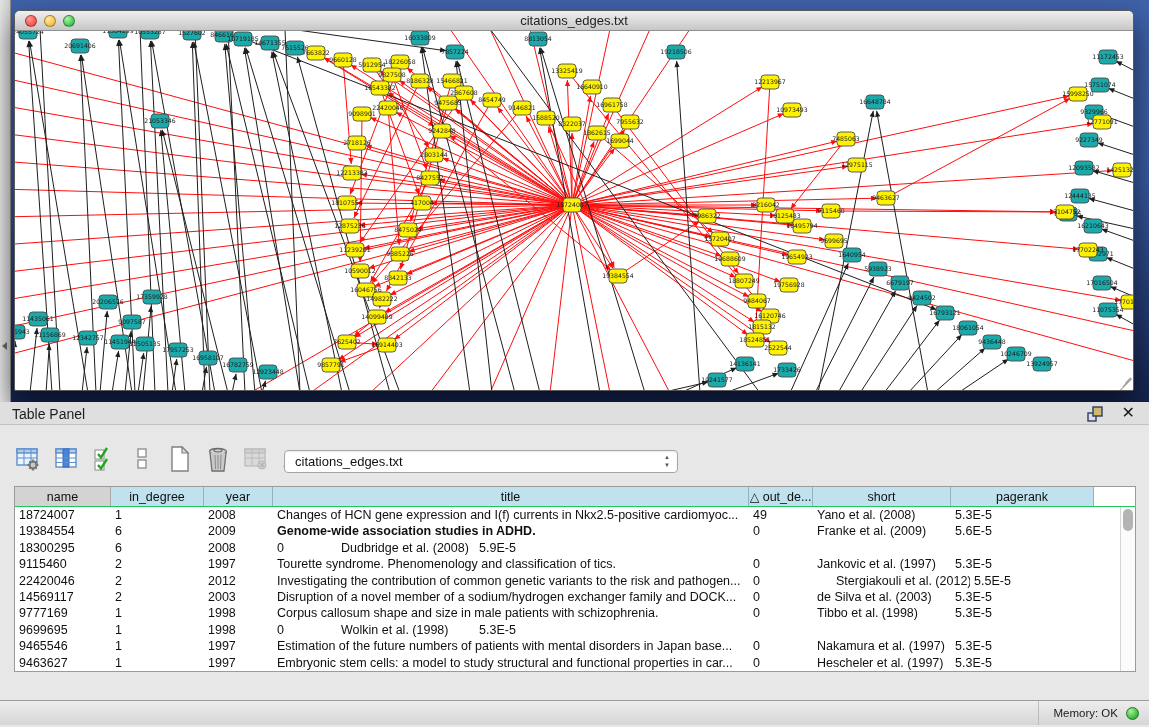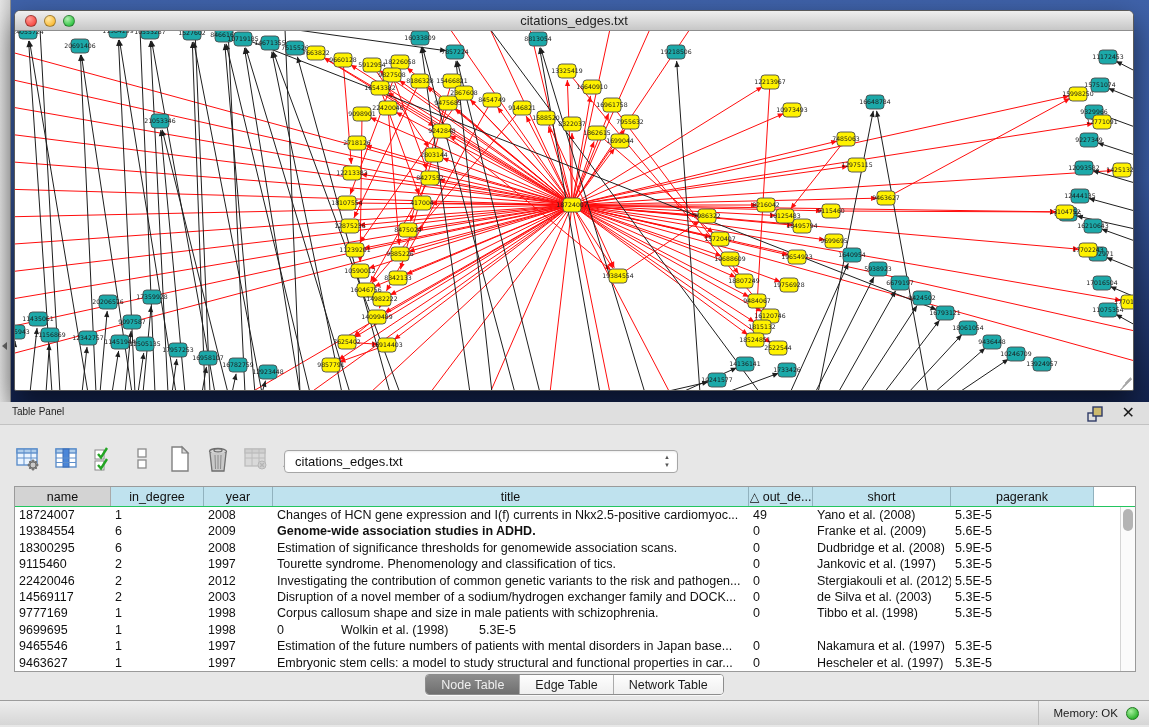--- a/index.html
+++ b/index.html
@@ -31,21 +31,21 @@
 
   .canvas{position:relative;width:1118px;height:359px;background:#FFF;overflow:hidden;border-radius:0 0 2px 2px;}
   .canvas svg{position:absolute;left:0;top:0;}
   .resize-grip{position:absolute;right:2px;bottom:2px;width:14px;height:14px;}
   .resize-grip div{position:absolute;background:#9B9B9B;height:1px;transform:rotate(-45deg);}
 
   
   .table-panel{position:absolute;left:0;top:402px;width:1149px;height:298px;background:#E7E7E7;}
   .tp-header{position:absolute;left:0;top:0;width:100%;height:23px;background:#DFDFDF;
        border-bottom:1px solid #C2C2C2;}
-  .tp-header .tp-title{position:absolute;left:12px;top:4px;font-size:10px;color:#1d1d1d;}
+  .tp-header .tp-title{position:absolute;left:12px;top:4px;font-size:14px;color:#1d1d1d;}
   .tp-float{position:absolute;right:44px;top:4px;width:18px;height:16px;cursor:pointer;}
   .tp-close{position:absolute;right:14px;top:1px;font-size:16px;font-weight:bold;color:#1a1a1a;cursor:pointer;}
 
   .toolbar{position:absolute;left:14px;top:38px;height:38px;display:flex;align-items:center;gap:10px;}
   .tool{width:28px;height:30px;display:flex;align-items:center;justify-content:center;cursor:pointer;}
   .tool.disabled{opacity:.55;cursor:default;}
   .fx{font-family:"Liberation Serif","DejaVu Serif",serif;font-style:italic;font-size:15px;color:#111;}
 
   .combo{position:absolute;left:284px;top:48px;width:394px;height:23px;background:#FFF;
        border:1px solid #A6A6A6;border-radius:4px;box-shadow:inset 0 1px 2px rgba(0,0,0,.08);}
@@ -1078,41 +1078,40 @@
             <div class="td" style="width: 69px;">2009</div>
             <div class="td" style="width: 476px; font-weight: bold;">Genome-wide association studies in ADHD.</div>
             <div class="td" style="width: 64px;">0</div>
             <div class="td" style="width: 138px;">Franke et al. (2009)</div>
             <div class="td" style="width: 143px;">5.6E-5</div>
           </div>
           <div class="trow">
             <div class="td" style="width: 96px;">18300295</div>
             <div class="td" style="width: 93px;">6</div>
             <div class="td" style="width: 69px;">2008</div>
-            <div class="td" style="width: 476px;">Estimation of significance thresholds for genomewide association scans.</div>
             <div class="td" style="width: 64px;">0</div>
             <div class="td" style="width: 138px;">Dudbridge et al. (2008)</div>
             <div class="td" style="width: 143px;">5.9E-5</div>
           </div>
           <div class="trow">
             <div class="td" style="width: 96px;">9115460</div>
             <div class="td" style="width: 93px;">2</div>
             <div class="td" style="width: 69px;">1997</div>
             <div class="td" style="width: 476px;">Tourette syndrome. Phenomenology and classification of tics.</div>
             <div class="td" style="width: 64px;">0</div>
             <div class="td" style="width: 138px;">Jankovic et al. (1997)</div>
             <div class="td" style="width: 143px;">5.3E-5</div>
           </div>
           <div class="trow">
             <div class="td" style="width: 96px;">22420046</div>
             <div class="td" style="width: 93px;">2</div>
             <div class="td" style="width: 69px;">2012</div>
             <div class="td" style="width: 476px;">Investigating the contribution of common genetic variants to the risk and pathogen...</div>
             <div class="td" style="width: 64px;">0</div>
-            <div class="td" style="width: 138px;">Stergiakouli et al. (2012)</div>
+            <div class="td" style="width: 138px; margin-left: 19px;">Stergiakouli et al. (2012)</div>
             <div class="td" style="width: 143px;">5.5E-5</div>
           </div>
           <div class="trow">
             <div class="td" style="width: 96px;">14569117</div>
             <div class="td" style="width: 93px;">2</div>
             <div class="td" style="width: 69px;">2003</div>
             <div class="td" style="width: 476px;">Disruption of a novel member of a sodium/hydrogen exchanger family and DOCK...</div>
             <div class="td" style="width: 64px;">0</div>
             <div class="td" style="width: 138px;">de Silva et al. (2003)</div>
             <div class="td" style="width: 143px;">5.3E-5</div>
@@ -1151,27 +1150,20 @@
             <div class="td" style="width: 64px;">0</div>
             <div class="td" style="width: 138px;">Hescheler et al. (1997)</div>
             <div class="td" style="width: 143px;">5.3E-5</div>
           </div>
         </div>
       <div class="vscroll">
         <div class="vthumb"></div>
       </div>
     </div>
 
-    <div class="tabbar">
-      <div class="seg-control" id="segcontrol">
-          <div class="seg active">Node Table</div>
-          <div class="seg">Edge Table</div>
-          <div class="seg">Network Table</div>
-        </div>
-    </div>
   </div>
 
   <div class="status-bar">
     <div class="mem">
       <span class="lbl">Memory: OK</span>
       <span class="dot"></span>
     </div>
   </div>
 </div>
 

